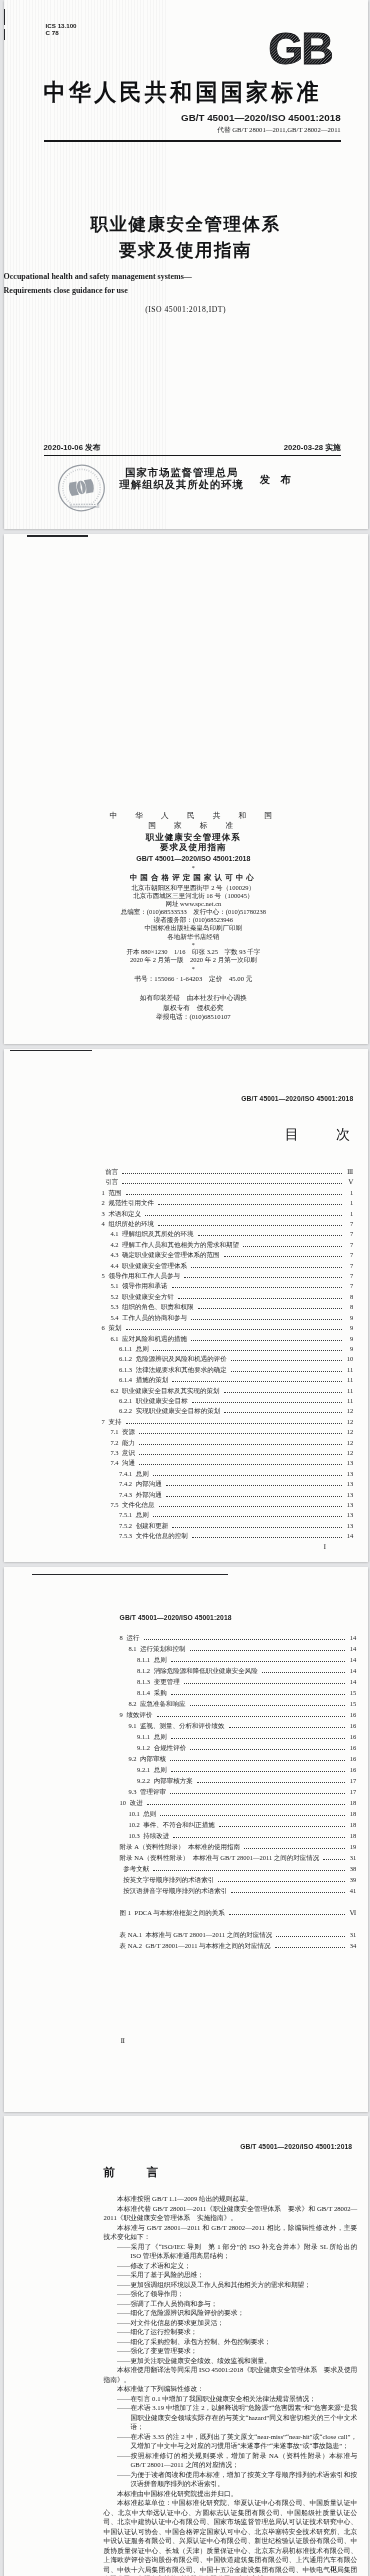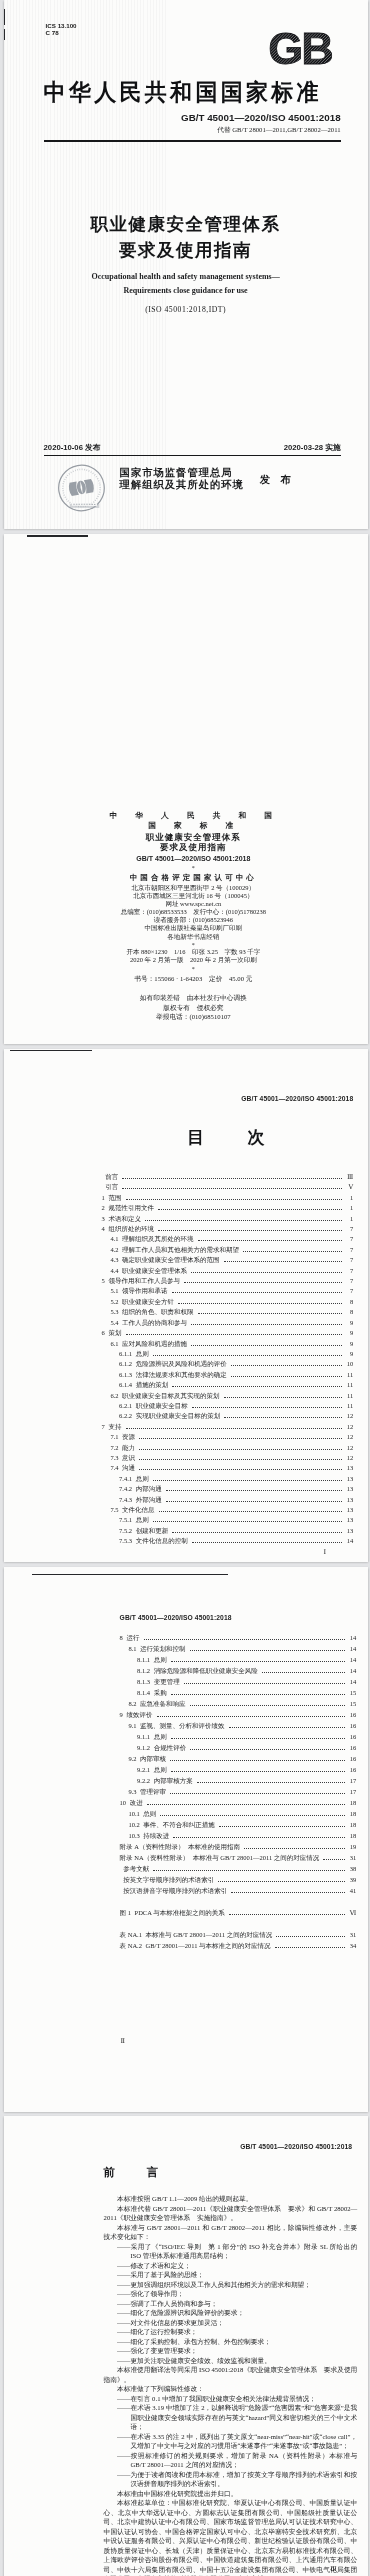--- a/index.html
+++ b/index.html
@@ -24,42 +24,42 @@
   .pgno{position:absolute;font-size:6.7px;color:#222;}
   
   .ics{position:absolute;left:42px;top:21.6px;font-weight:bold;font-size:6.2px;line-height:7.7px;color:#222;}
   .gb-logo{position:absolute;right:21.6px;top:25px;}
   .cover-heading{position:absolute;left:40px;top:78px;font-size:22px;font-weight:bold;
     letter-spacing:3.3px;color:#101113;white-space:nowrap;transform:scaleY(1.05);}
   .cover-code{position:absolute;right:27px;top:112px;font-weight:bold;font-size:9.8px;}
   .cover-replaces{position:absolute;right:27px;top:126px;font-size:6.7px;}
   .rule{position:absolute;left:40px;right:27px;background:#17181a;}
   .ct1{position:absolute;left:0;right:0;text-align:center;font-weight:bold;color:#151618;}
-  .cten{position:absolute;left:0;right:0;text-align:center;font-weight:bold;font-size:8px;}
+  .cten{position:absolute;left:0;right:0;font-weight:bold;font-size:8px;}
   .dates{position:absolute;left:40px;right:27px;top:443px;display:flex;justify-content:space-between;
     font-weight:bold;font-size:7.7px;font-family:"Liberation Sans","DejaVu Sans",sans-serif;}
   .agencies{position:absolute;left:116px;top:467px;display:flex;align-items:flex-start;}
-  .agency-names{font-weight:bold;font-size:10.3px;line-height:12.4px;letter-spacing:1px;white-space:nowrap;}
+  .agency-names{font-weight:bold;font-size:10.3px;line-height:12.4px;letter-spacing:1px;white-space:nowrap;text-align:center;}
   .fabu{font-weight:bold;font-size:10.3px;margin-left:16px;padding-top:5.7px;white-space:nowrap;}
   .stamp{position:absolute;left:50px;top:461px;transform:rotate(-10deg);opacity:.85;}
   .edgemark{position:absolute;left:0;width:1.5px;background:#2a2b2e;}
   
   .colophon{position:absolute;left:15.5px;right:0;top:277px;text-align:center;}
-  .cg1{font-weight:bold;font-size:7.7px;letter-spacing:5.2px;line-height:10.3px;}
+  .cg1{font-weight:normal;font-size:7.7px;letter-spacing:5.2px;line-height:10.3px;}
   .cg2{font-weight:bold;font-size:8.5px;letter-spacing:1px;line-height:10.8px;}
   .cg3{font-weight:bold;font-size:7px;line-height:10.3px;margin-top:1px;
     font-family:"Liberation Sans","DejaVu Sans",sans-serif;}
   .star{font-size:6.2px;line-height:7.7px;}
   .cg4{font-weight:bold;font-size:7.5px;letter-spacing:3.1px;line-height:10.8px;margin-top:1px;}
   .cg5{font-size:6.5px;line-height:8.1px;}
   .cg6{font-size:6.7px;line-height:9.3px;margin-top:2.1px;}
   .cg7{font-size:6.7px;line-height:9.3px;}
   .cg7.first{margin-top:9.8px;}
   
-  .toc-title{text-align:center;font-weight:bold;font-size:17px;letter-spacing:3.1px;color:#151618;}
+  .toc-title{text-align:right;font-weight:normal;font-size:14px;letter-spacing:3.1px;color:#151618;}
   .trow{display:flex;align-items:baseline;font-size:6.5px;line-height:10.4px;color:#1e1f21;}
   .trow .n{white-space:pre;margin-right:3.6px;}
   .trow.lv1{padding-left:8.8px;}
   .trow.lv2{padding-left:17.5px;}
   .trow .leader{flex:1;border-bottom:1px dotted #3c3d3f;margin:0 3.1px 2.1px 4.1px;min-width:9.3px;}
   .trow .pg{min-width:8.2px;text-align:right;white-space:nowrap;}
   .trow.gap{margin-top:10.8px;}
   #p4 .trow{line-height:11px;}
   
   .doc-title{text-align:left;font-weight:bold;font-size:11.3px;letter-spacing:3.1px;color:#151618;}

